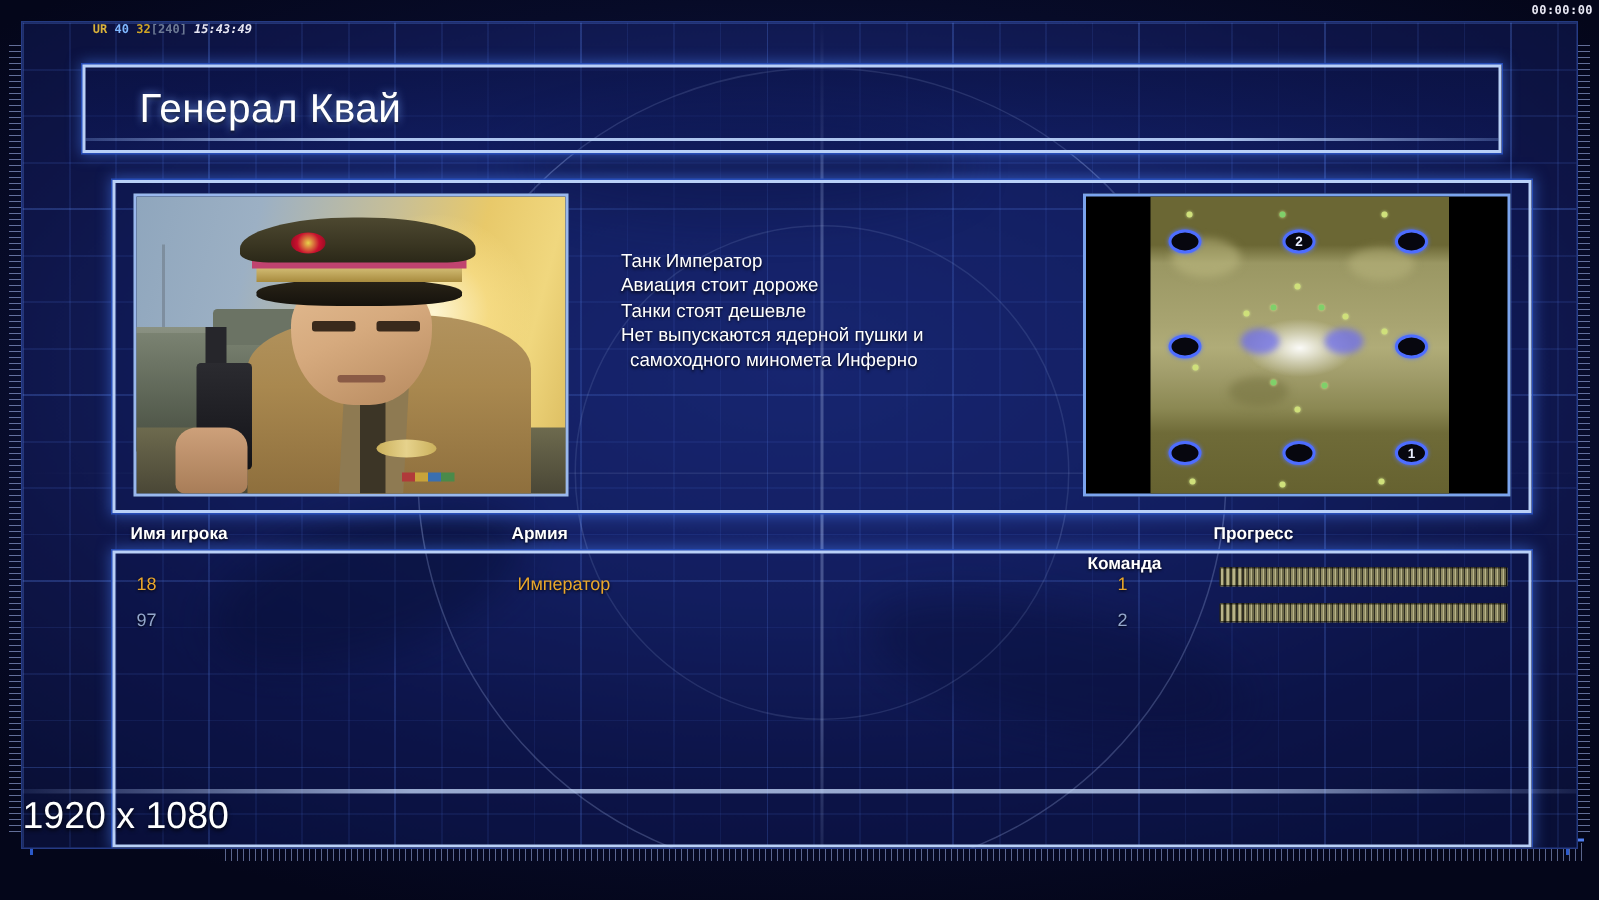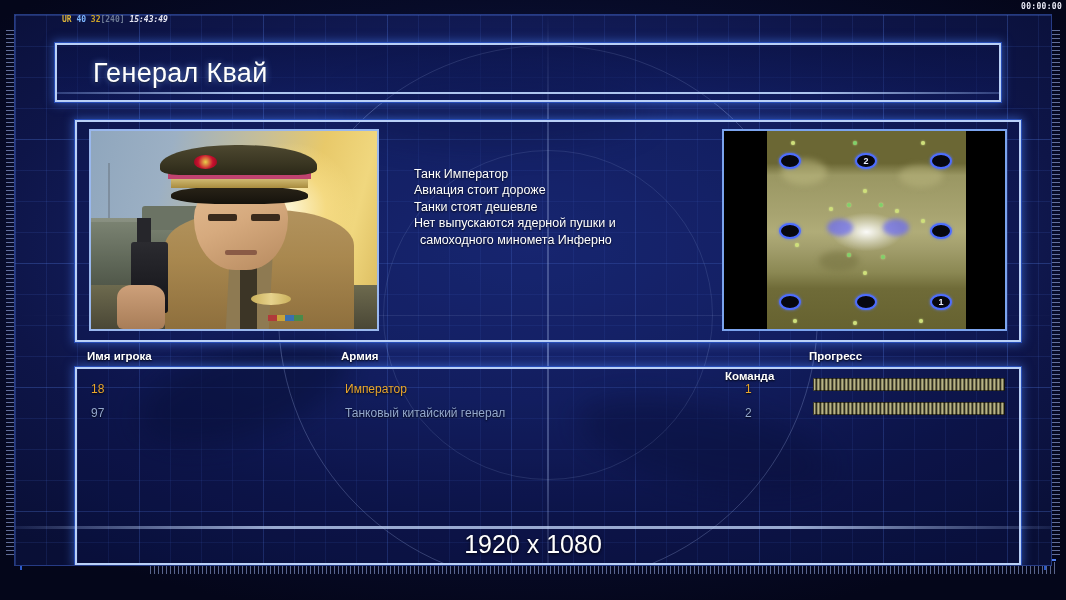--- a/index.html
+++ b/index.html
@@ -356,21 +356,21 @@
         #b9b489 1px 2px,
         #6b6848 2px 3px,
         #2e2d22 3px 4px);
     box-shadow:inset 0 0 0 1px rgba(0,0,0,.6);
     border-radius:1px;
   }
 
   
   #resolution {
     position:absolute; left:0; right:0; bottom:6px;
-    text-align:center;
+    text-align:left;
     color:#ffffff; font-size:25px;
     text-shadow:0 1px 3px rgba(0,0,0,.85);
     z-index:30;
   }
   .bottom-strip {
     position:absolute; left:0; right:0; bottom:36px; height:3px;
     background:linear-gradient(to right, rgba(150,180,255,.1), rgba(200,220,255,.75) 25%, rgba(200,220,255,.75) 75%, rgba(150,180,255,.1));
     z-index:20;
   }
 </style>
@@ -497,21 +497,20 @@
         <div class="cell c-name gold">18</div>
         <div class="cell c-army gold">Император</div>
         <div class="cell c-team gold">1</div>
         <div class="cell c-prog">
           <div class="progbar" style="width: 192px;"></div>
         </div>
       </div>
 
       <div class="trow" style="top:33px;">
         <div class="cell c-name steel">97</div>
-        <div class="cell c-army steel">Танковый китайский генерал</div>
         <div class="cell c-team steel">2</div>
         <div class="cell c-prog">
           <div class="progbar" style="width: 192px;"></div>
         </div>
       </div>
     </div>
 
     <div class="bottom-strip"></div>
     <div id="resolution">1920 x 1080</div>
   </div>

